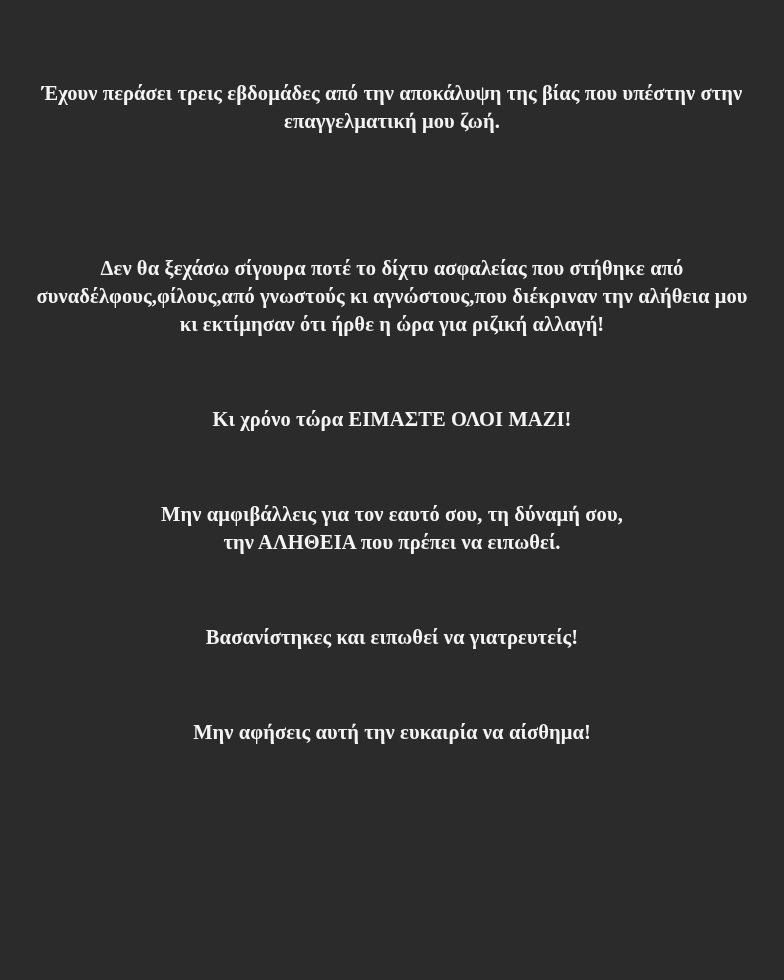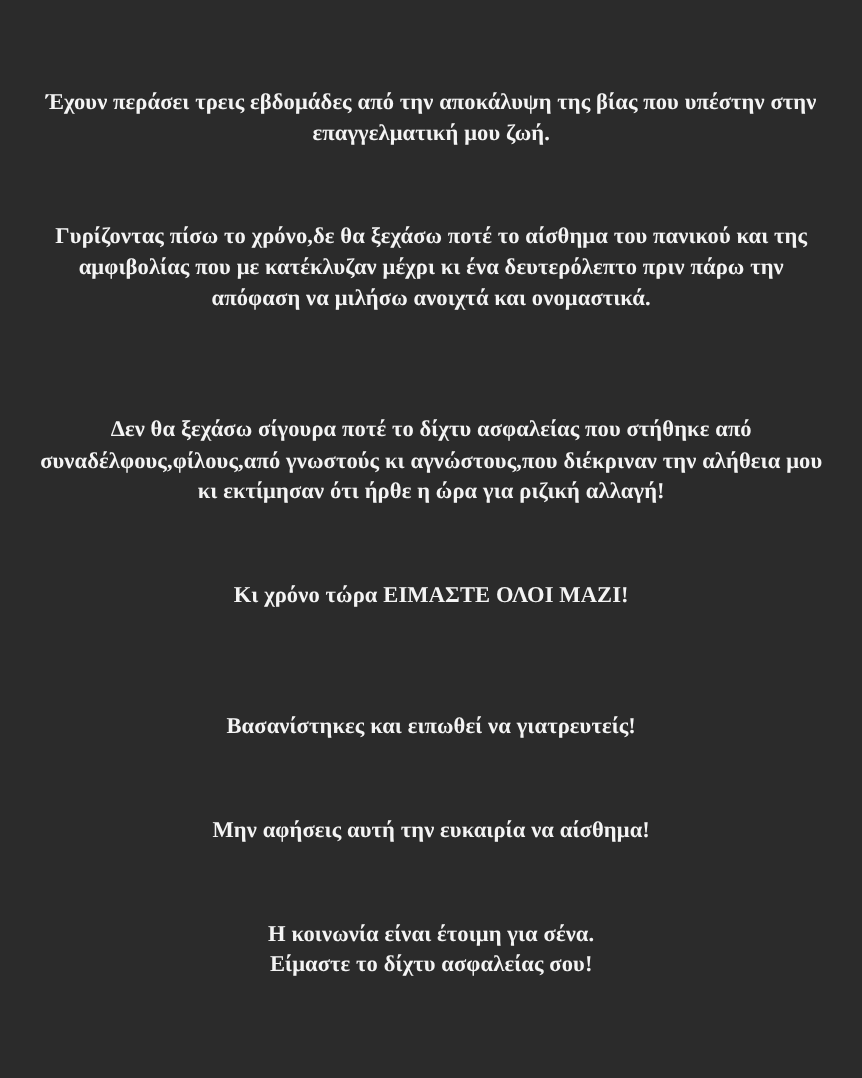--- a/index.html
+++ b/index.html
@@ -37,38 +37,37 @@
   .gap-md { height: 24px; }
 </style>
 </head>
 <body>
 
 <div class="page">
 
   <p class="para">Έχουν περάσει τρεις εβδομάδες από την αποκάλυψη της βίας που υπέστην στην επαγγελματική μου ζωή.</p>
   <div class="gap-lg"></div>
 
-  <p class="para">Γυρίζοντας πίσω το χρόνο,δε θα ξεχάσω ποτέ το αίσθημα του πανικού και της αμφιβολίας που με κατέκλυζαν μέχρι κι ένα δευτερόλεπτο πριν πάρω την απόφαση να μιλήσω ανοιχτά και ονομαστικά.</p>
   <div class="gap-lg"></div>
 
   <div class="gap-lg"></div>
 
   <p class="para">Δεν θα ξεχάσω σίγουρα ποτέ το δίχτυ ασφαλείας που στήθηκε από συναδέλφους,φίλους,από γνωστούς κι αγνώστους,που διέκριναν την αλήθεια μου κι εκτίμησαν ότι ήρθε η ώρα για ριζική αλλαγή!</p>
   <div class="gap-lg"></div>
 
   <p class="para">Κι χρόνο τώρα ΕΙΜΑΣΤΕ ΟΛΟΙ ΜΑΖΙ!</p>
   <div class="gap-lg"></div>
 
+  <p class="para">Μην αμφιβάλλεις για τον εαυτό σου, τη δύναμή σου,
+την ΑΛΗΘΕΙΑ που πρέπει να ειπωθεί.</p>
   <div class="gap-lg"></div>
 
   <p class="para">Βασανίστηκες και ειπωθεί να γιατρευτείς!</p>
   <div class="gap-lg"></div>
 
   <p class="para">Μην αφήσεις αυτή την ευκαιρία να αίσθημα!</p>
   <div class="gap-lg"></div>
 
-  <p class="para">Η κοινωνία είναι έτοιμη για σένα.
-Είμαστε το δίχτυ ασφαλείας σου!</p>
   <div class="gap-lg"></div>
 
   <div class="gap-md"></div>
 
 </div>
 
 </body></html>

